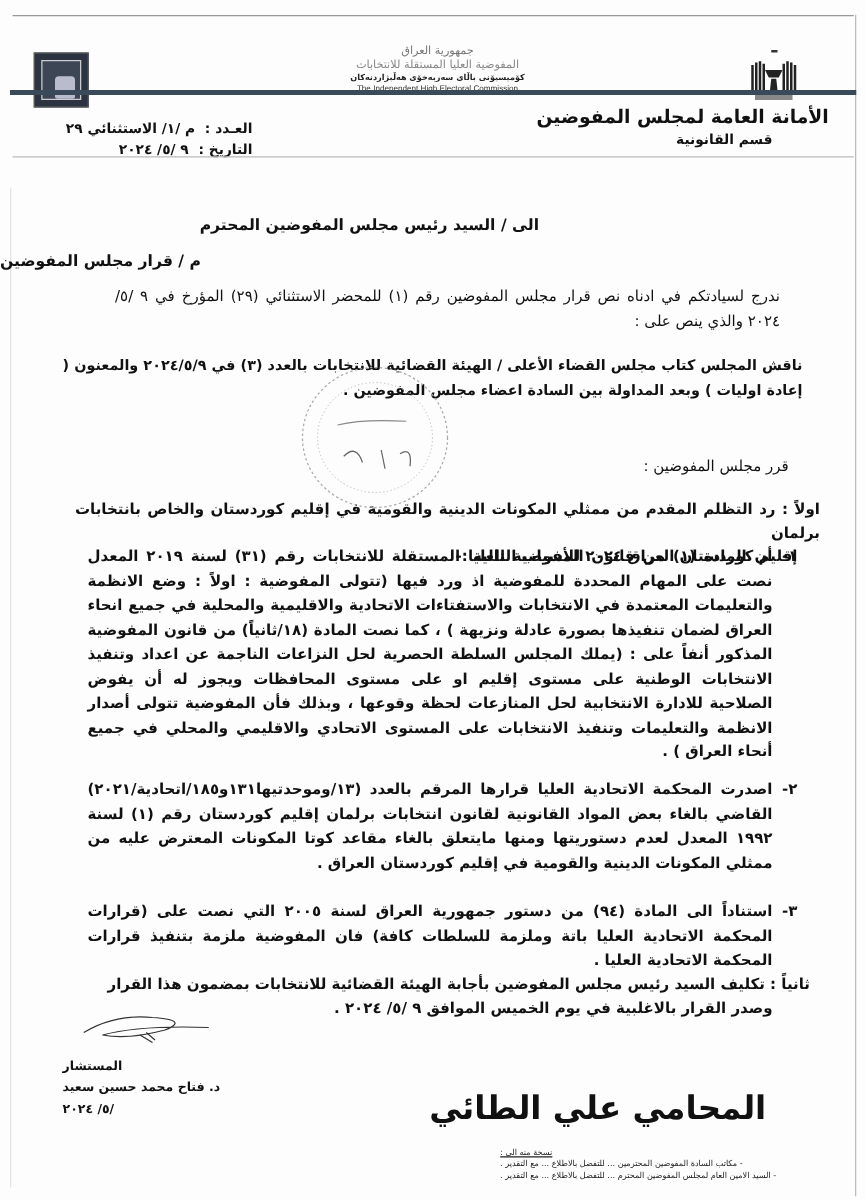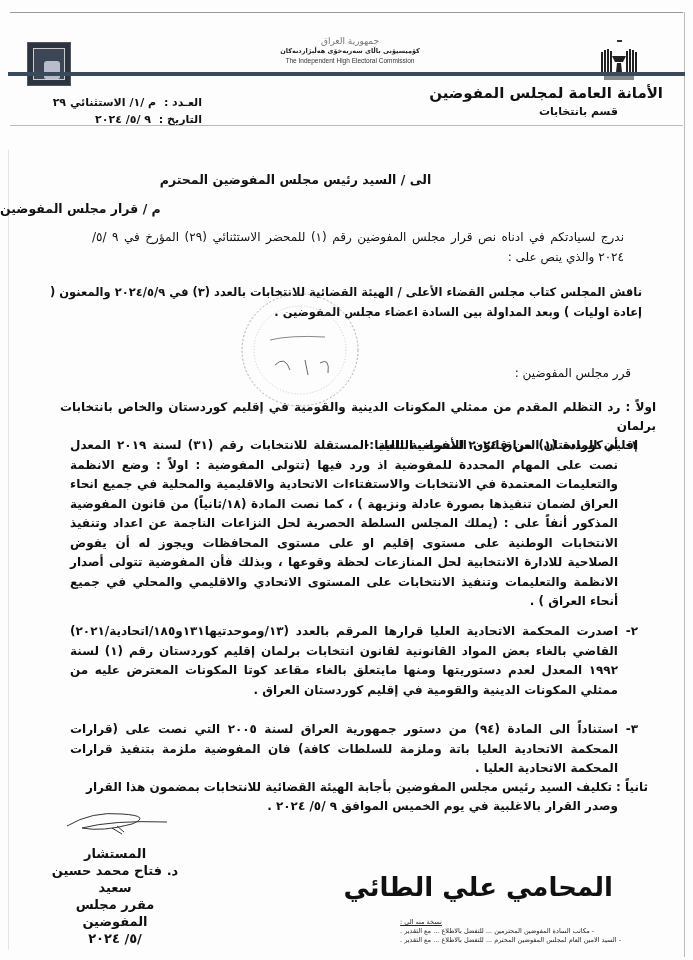--- a/index.html
+++ b/index.html
@@ -34,21 +34,21 @@
     .first .cont { padding-right: 18px; }
     .item { position: absolute; direction: rtl; font-size: 12px; font-weight: bold; line-height: 19.5px; }
     .item .num { position: absolute; right: 0; top: 0; }
     .item .txt { margin-right: 20px; text-align: justify; text-align-last: right; }
     .item1 { left: 70px; width: 568px; top: 436px; }
     .item2 { left: 70px; width: 568px; top: 622px; }
     .item3 { left: 70px; width: 568px; top: 720px; }
     .second { left: 50px; width: 598px; top: 778px; font-size: 12px; line-height: 19px; font-weight: bold; }
     .second .cont { padding-right: 30px; }
     .signer-big { position: absolute; right: 80px; top: 872px; font-size: 26px; font-weight: bold; direction: rtl; font-family: "DejaVu Sans", sans-serif; letter-spacing: 1px; }
-    .secretary { position: absolute; left: 50px; top: 845px; width: 130px; text-align: center; direction: rtl; font-size: 13px; font-weight: bold; line-height: 17px; }
+    .secretary { position: absolute; left: 50px; top: 845px; width: 130px; text-align: left; direction: rtl; font-size: 10px; font-weight: bold; line-height: 17px; }
     .sig-scribble { position: absolute; left: 62px; top: 806px; width: 110px; height: 30px; }
     .copies { position: absolute; right: 72px; top: 918px; direction: rtl; text-align: left; font-size: 6.5px; line-height: 9px; color: #222; }
     .copies .hdr { text-decoration: underline; }
     .stamp { position: absolute; left: 230px; top: 285px; width: 140px; height: 130px; }
   </style>
 </head>
 <body>
 
 <div class="page">
   <div class="top-line"></div>
@@ -56,20 +56,21 @@
   <div class="frame-left"></div>
 
   <div class="letterhead">
     <div class="logo-left">
       <div class="inner">
           <div class="hand"></div>
         </div>
     </div>
     <div class="center-head">
       <div class="l1">جمهورية العراق</div>
+      <div class="l2">المفوضية العليا المستقلة للانتخابات</div>
       <div class="l3">کۆمیسیۆنی باڵای سەربەخۆی هەڵبژاردنەکان</div>
       <div class="l4">The Independent High Electoral Commission</div>
     </div>
     <svg class="logo-right" viewBox="0 0 42 46">
       <rect x="19" y="0" width="5" height="2" fill="#333"></rect>
       <g fill="#222">
         <rect x="3" y="12" width="2" height="22"></rect>
           <rect x="6" y="10" width="2" height="24"></rect>
           <rect x="9" y="9" width="2" height="25"></rect>
           <rect x="12" y="11" width="2" height="23"></rect>
@@ -80,21 +81,21 @@
         <path d="M14 16 L28 16 L25 22 L17 22 Z"></path>
         <path d="M19 23 L23 23 L24 32 L18 32 Z"></path>
       </g>
       <rect x="6" y="36" width="30" height="4" fill="#888"></rect>
     </svg>
   </div>
 
   <div class="thick-bar"></div>
 
   <div class="org-name">الأمانة العامة لمجلس المفوضين</div>
-  <div class="dept-name">قسم بانتخابات</div>
+  <div class="dept-name">قسم القانونية</div>
 
   <div class="ref-block">
     <div class="ref-row">
       <span>العـدد :</span>
       <span>م /١/ الاستثنائي ٢٩</span>
     </div>
     <div class="ref-row">
       <span>التاريخ :</span>
       <span>٩ /٥/ ٢٠٢٤</span>
     </div>
@@ -143,21 +144,20 @@
   <svg class="sig-scribble" viewBox="0 0 110 30">
     <path d="M5 20 Q30 5 60 8 Q90 10 70 18 Q40 26 20 22 Q50 14 105 16" fill="none" stroke="#333" stroke-width="1"></path>
     <path d="M50 22 L60 28 M55 20 L62 26" fill="none" stroke="#333" stroke-width="1"></path>
   </svg>
 
   <div class="signer-big">المحامي علي الطائي</div>
 
   <div class="secretary">
     <div>المستشار</div>
     <div>د. فتاح محمد حسين سعيد</div>
-    <div>مقرر مجلس المفوضين</div>
     <div>/٥/ ٢٠٢٤</div>
   </div>
 
   <div class="copies">
     <div class="hdr">نسخة منه الى :</div>
     <div>- مكاتب السادة المفوضين المحترمين ... للتفضل بالاطلاع ... مع التقدير .</div>
     <div>- السيد الامين العام لمجلس المفوضين المحترم ... للتفضل بالاطلاع ... مع التقدير .</div>
   </div>
 </div>
 

